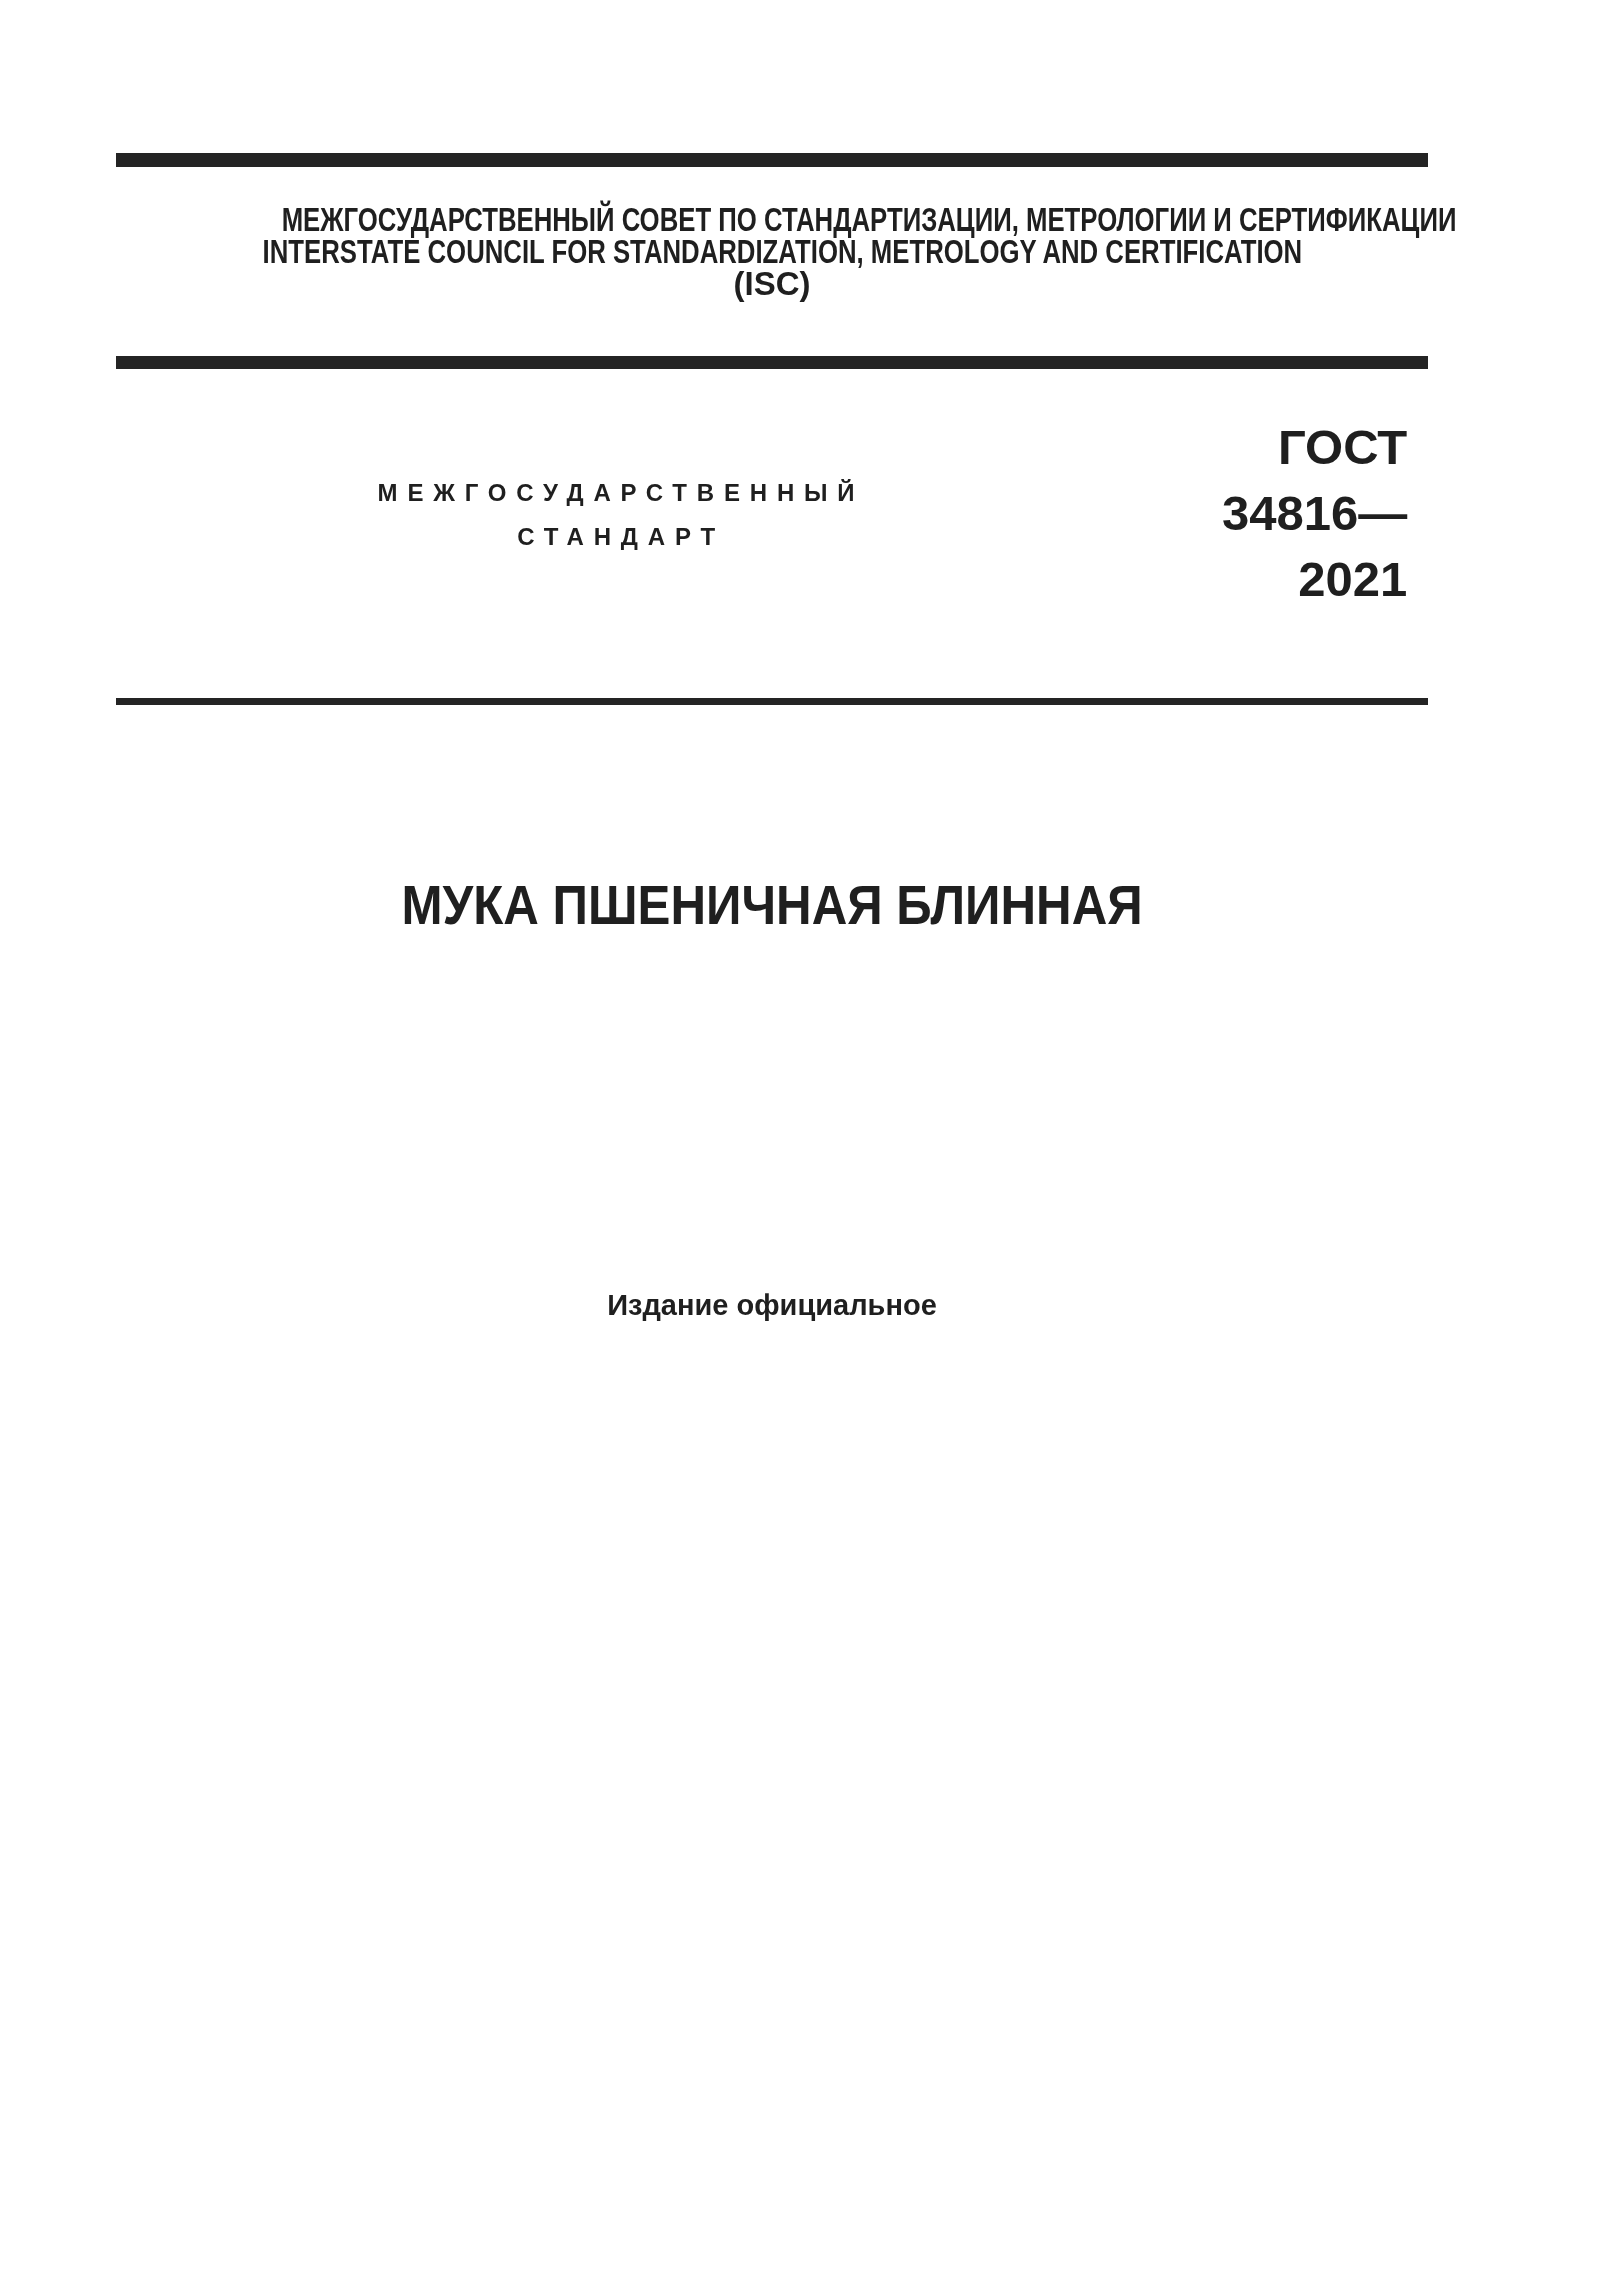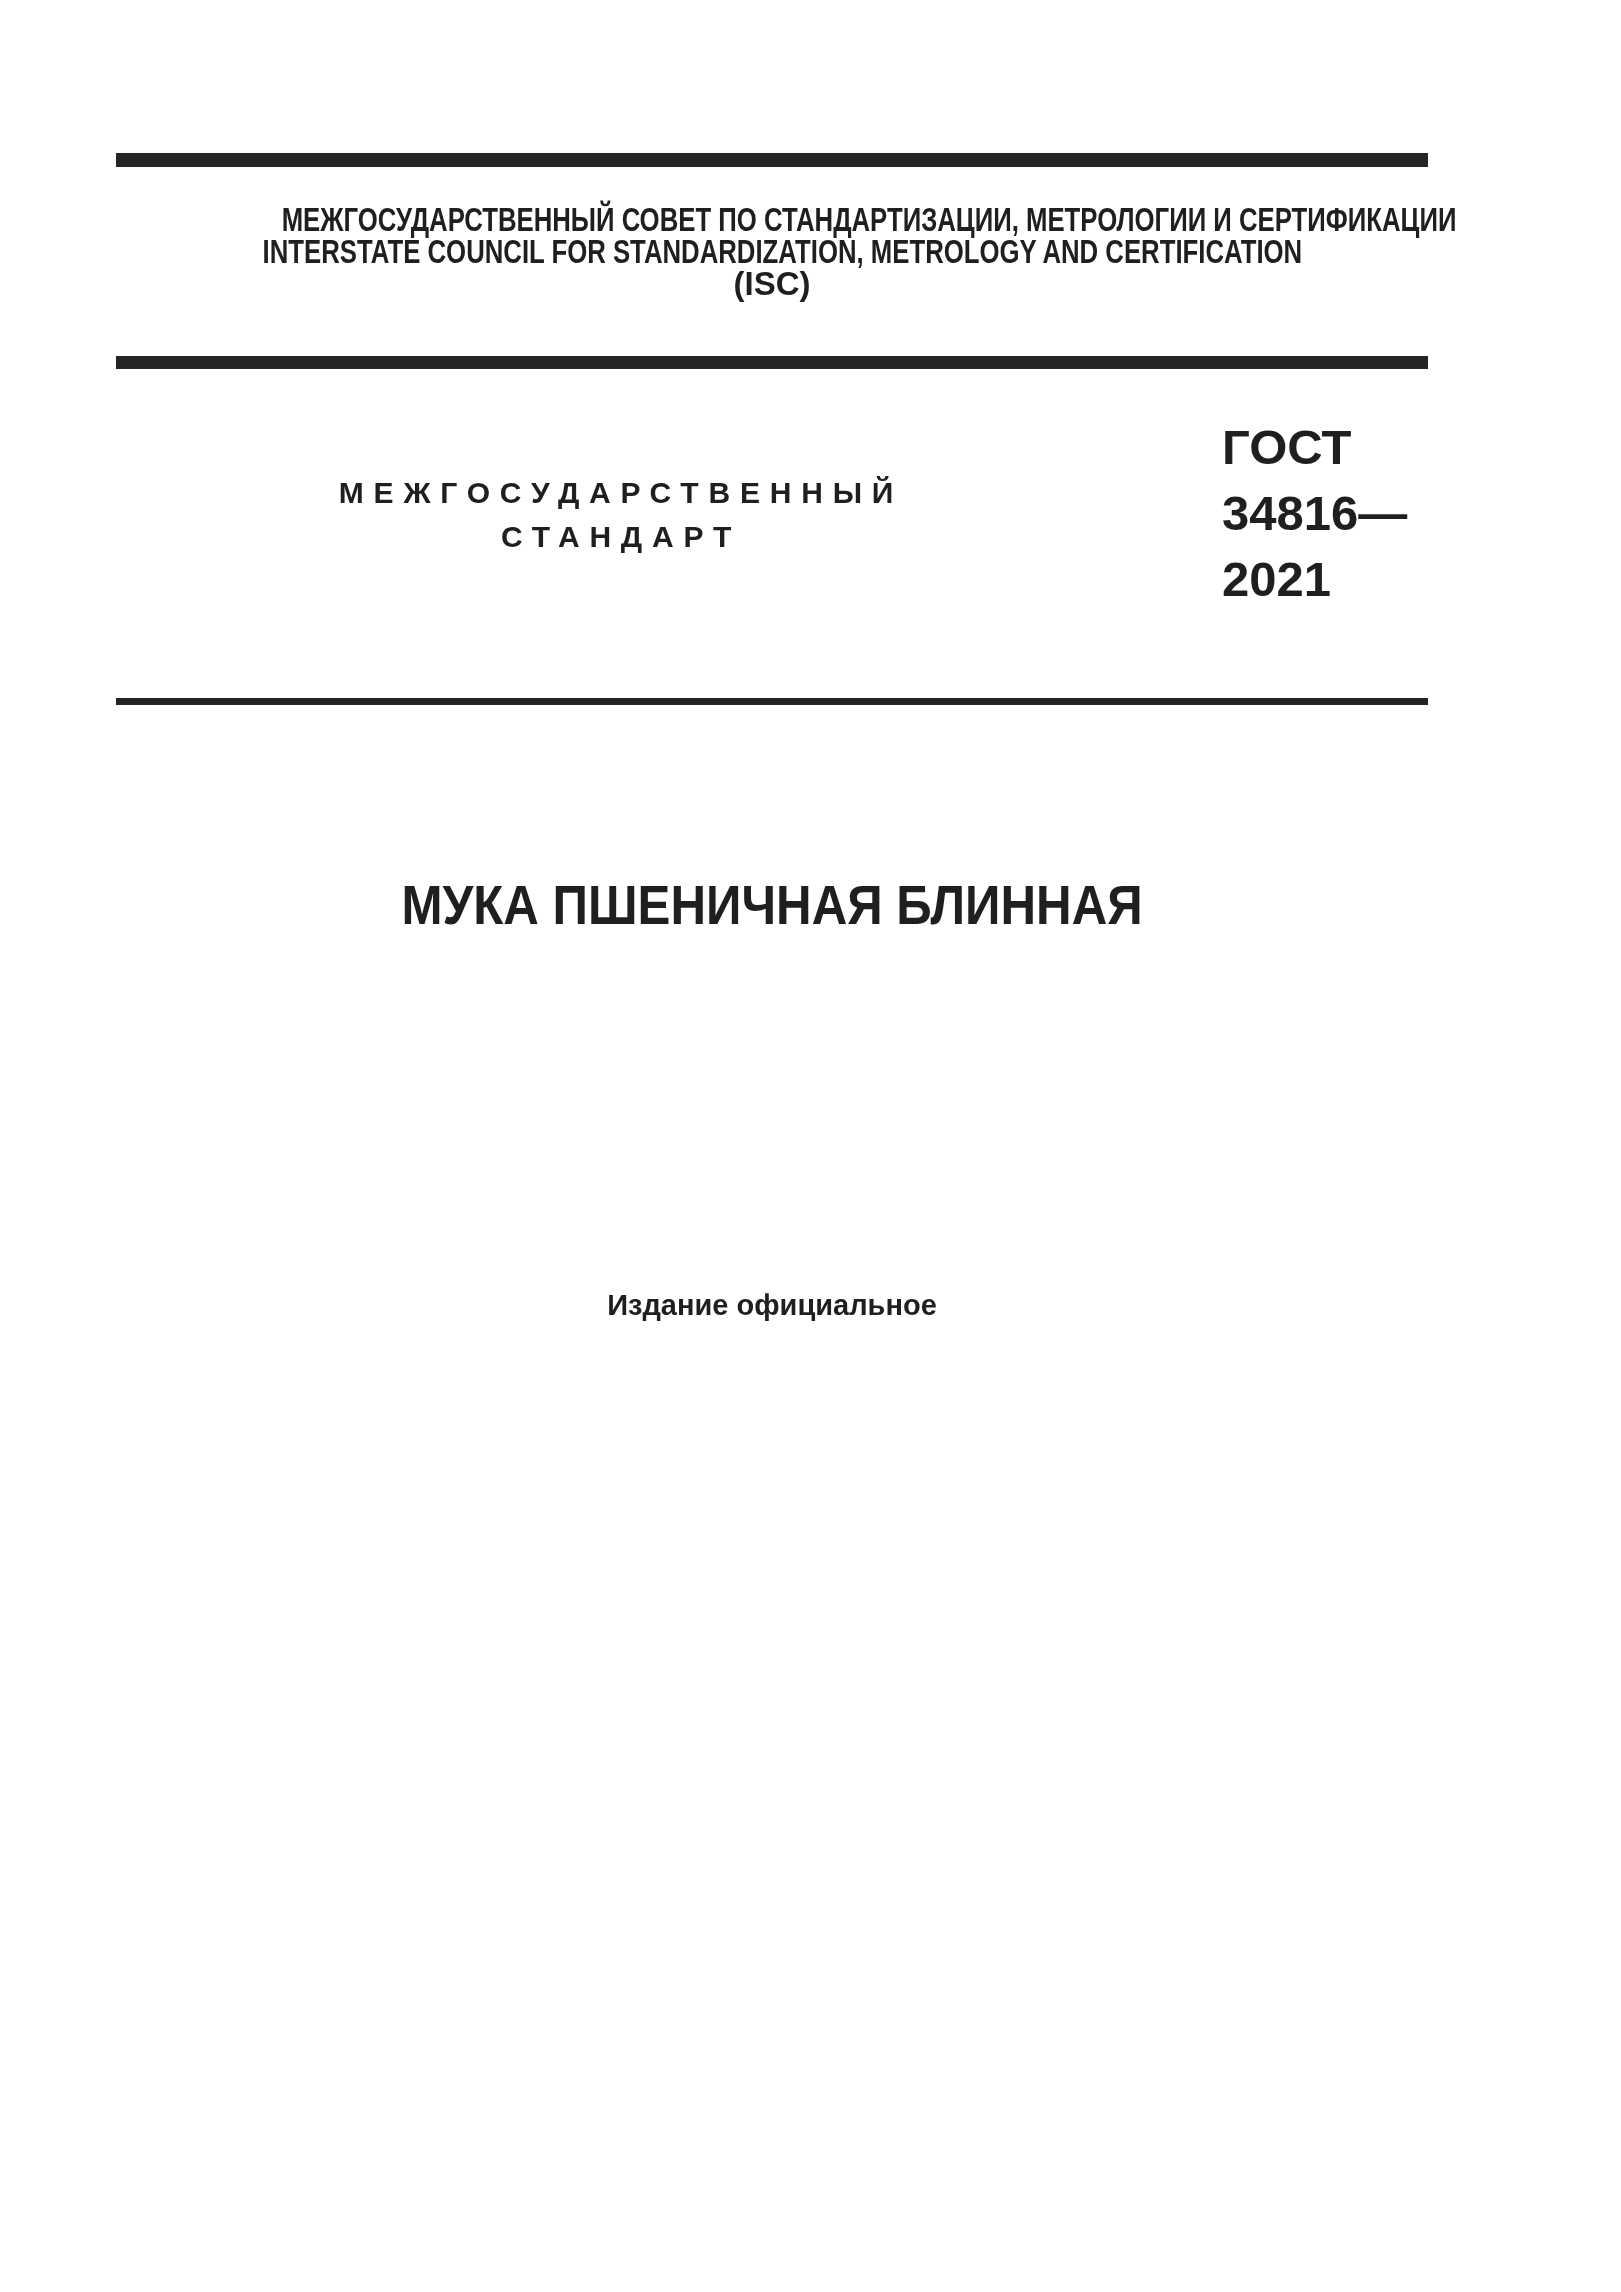--- a/index.html
+++ b/index.html
@@ -45,34 +45,34 @@
     transform-origin:50% 50%;
   }
 
   .standard-label{
     position:absolute;
     left:116px;
     top:471px;
     width:1010px;           
     text-align:center;
     font-weight:bold;
-    font-size:30px;
+    font-size:24px;
     line-height:44px;
     letter-spacing:9.8px;
     white-space:nowrap;
   }
 
   .designation{
     position:absolute;
     left:1222px;
     top:414px;
     font-weight:bold;
     font-size:49px;
     line-height:66px;
-    text-align:left;
+    text-align:right;
     white-space:nowrap;
   }
 
   .doc-title{
     position:absolute;
     left:116px;
     top:875px;
     width:1312px;
     text-align:center;
     font-weight:bold;

